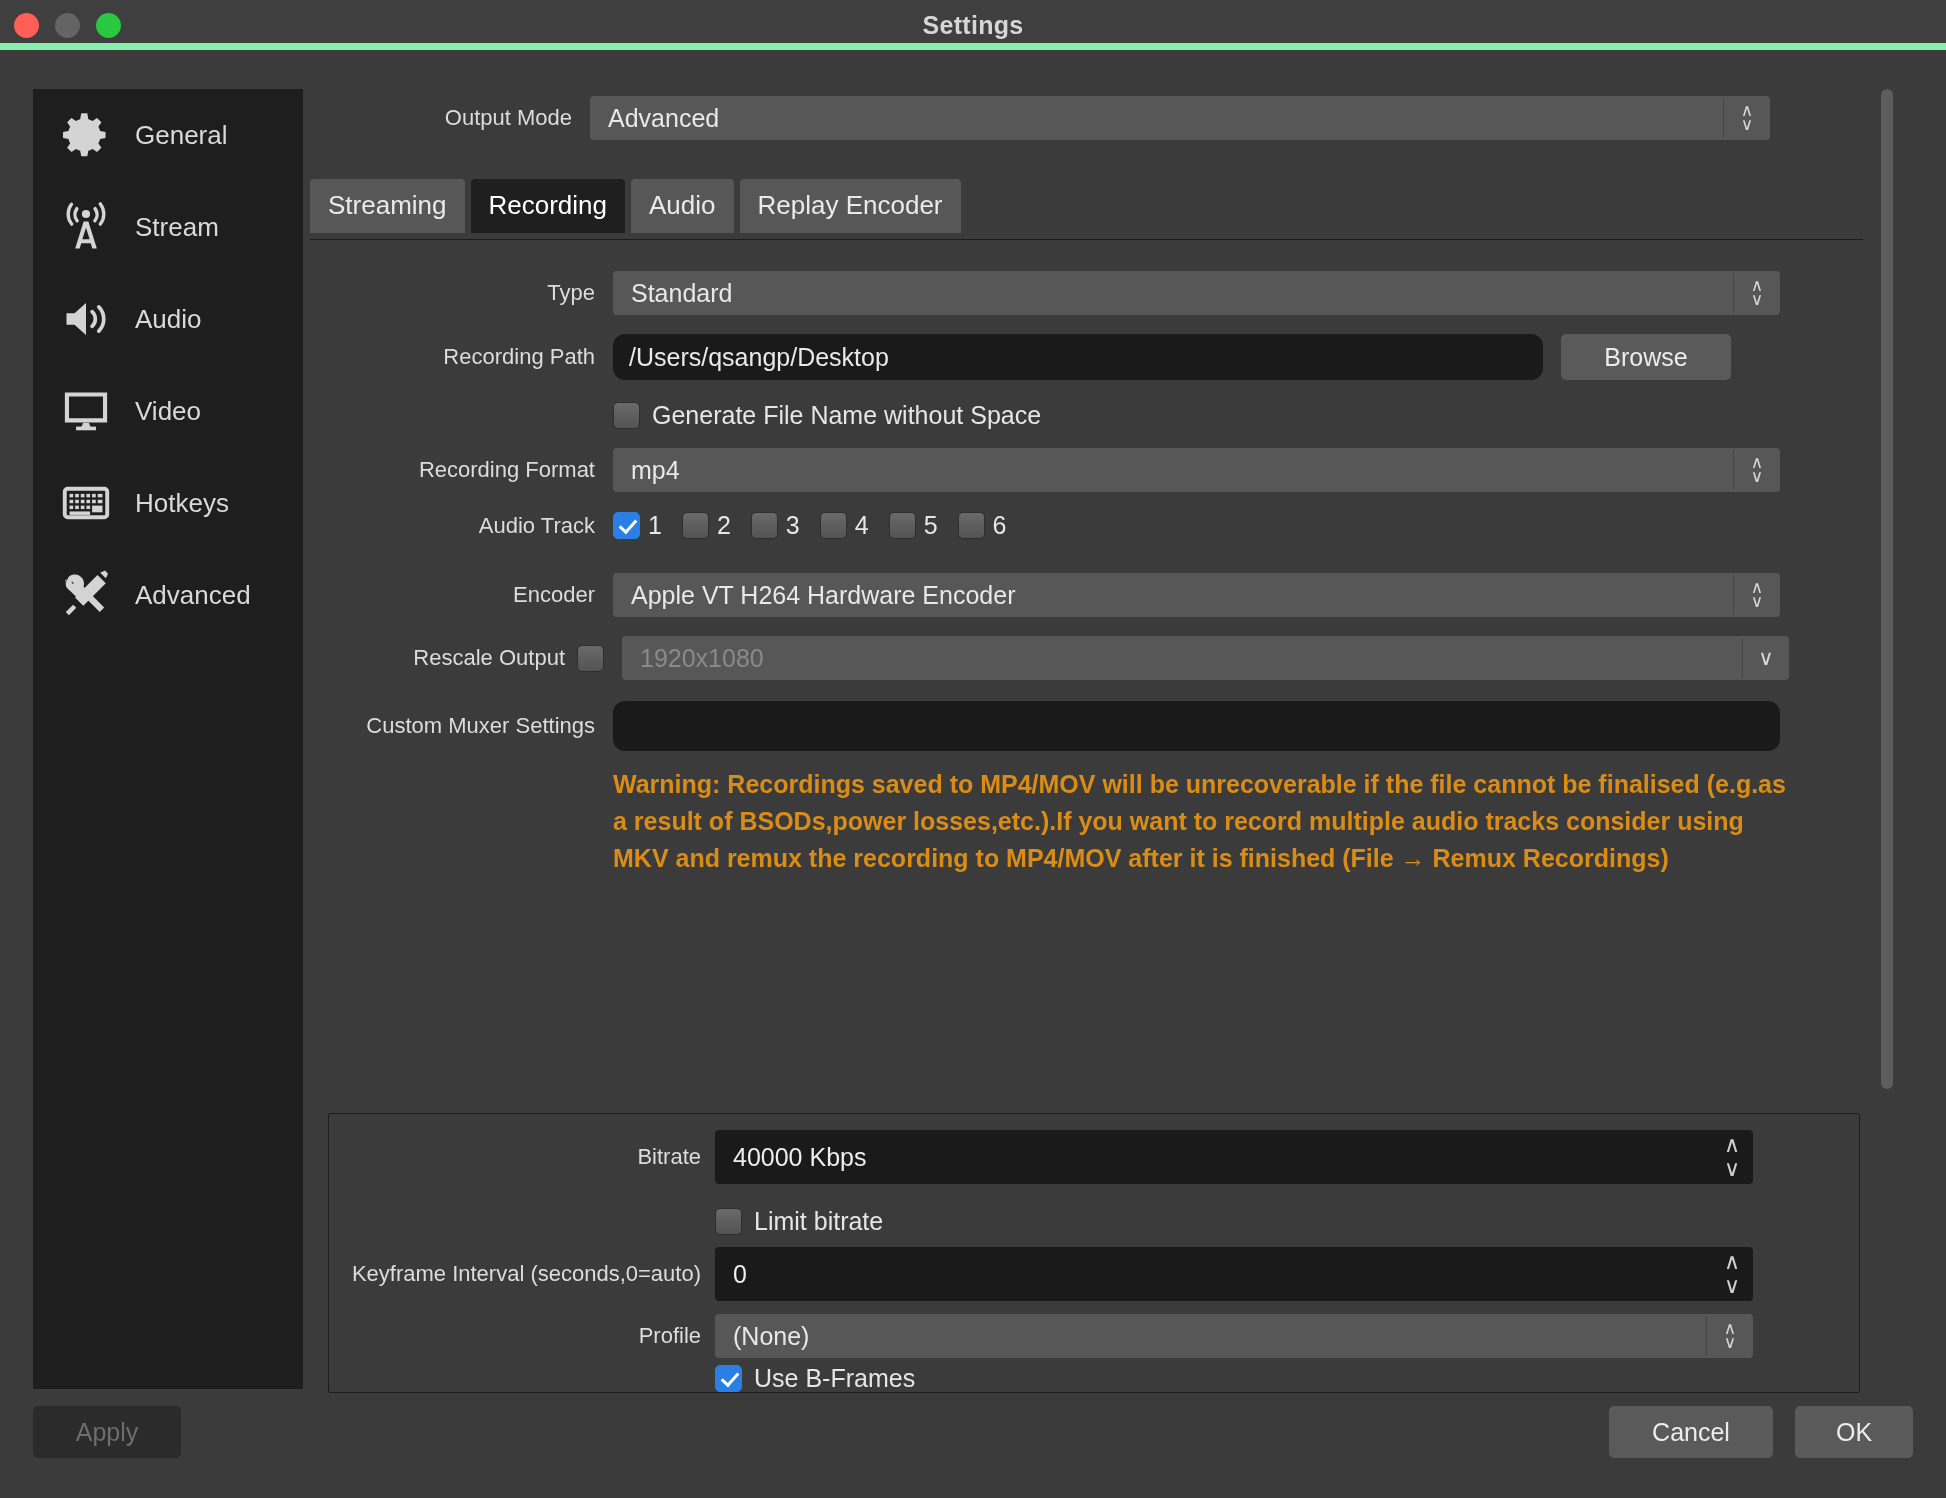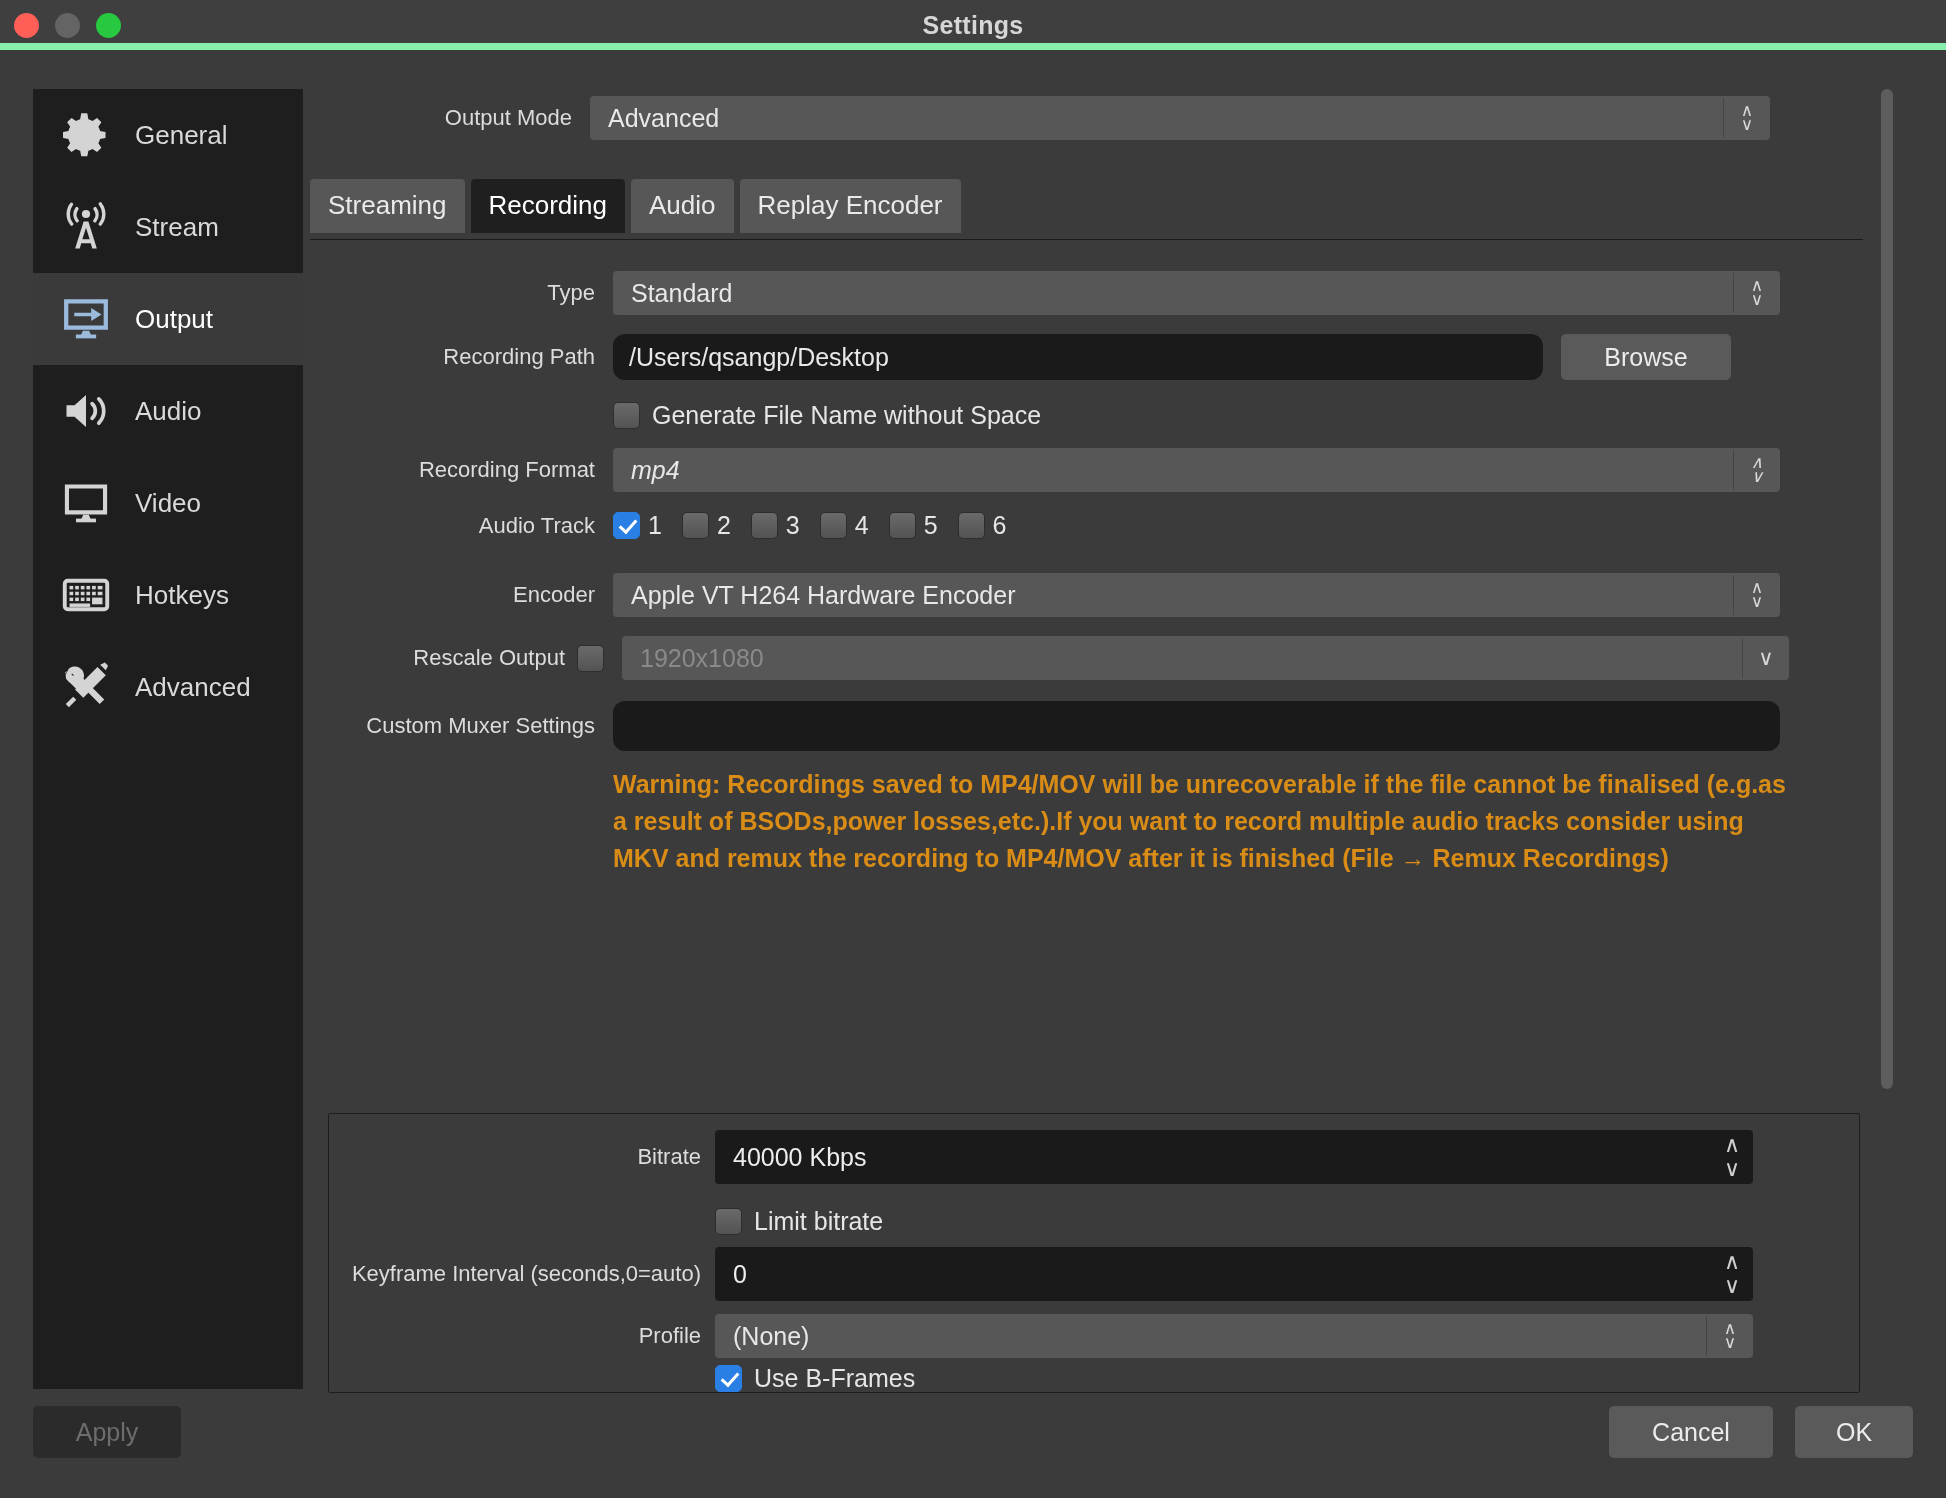--- a/index.html
+++ b/index.html
@@ -187,31 +187,20 @@
         <svg width="52" height="52" viewBox="0 0 24 24">
           <circle cx="12" cy="6" r="1.9" fill="#d4d4d4"></circle>
           <path fill="#d4d4d4" d="M8.4 3.1a.8.8 0 00-1.2-.1 5.4 5.4 0 000 6.5.8.8 0 101.2-1 3.8 3.8 0 010-4.4.8.8 0 000-1zM16.8 3a.8.8 0 00-1.2 1.1 3.8 3.8 0 010 4.4.8.8 0 101.2 1 5.4 5.4 0 000-6.5z"></path>
           <path fill="#d4d4d4" d="M5.9 1a.8.8 0 00-1.2 0 8.2 8.2 0 000 10 .8.8 0 101.2-1 6.6 6.6 0 010-8 .8.8 0 000-1zM19.3 1a.8.8 0 10-1.2 1 6.6 6.6 0 010 8 .8.8 0 101.2 1 8.2 8.2 0 000-10z"></path>
           <path fill="#d4d4d4" d="M13.1 9.5h-2.2L7 21.9h2.1l.7-2.4h4.4l.7 2.4H17L13.1 9.5zm-2.8 8.2l1.7-5.4 1.7 5.4h-3.4z"></path>
         </svg>
       </span>
       <span class="nav-label">Stream</span>
     </div>
 
-    <div class="nav-item active">
-      <span class="nav-ico">
-        <svg width="54" height="54" viewBox="0 0 24 24">
-          <path fill="none" stroke="#9bbbdd" stroke-width="1.9" d="M3.2 4.2h17.6v11.6H3.2z"></path>
-          <path fill="#9bbbdd" d="M9.5 19.8h5l-1.1-2.6h-2.8z"></path>
-          <rect x="7.5" y="18.9" width="9" height="1.7" fill="#9bbbdd"></rect>
-          <path fill="#9bbbdd" d="M6.8 9.2h7.5V7.1l4.6 2.9-4.6 2.9v-2.1H6.8z"></path>
-        </svg>
-      </span>
-      <span class="nav-label">Output</span>
-    </div>
 
     <div class="nav-item">
       <span class="nav-ico">
         <svg width="52" height="52" viewBox="0 0 24 24">
           <path fill="#d4d4d4" d="M3 9.3v5.4h3.7L12 19.4V4.6L6.7 9.3H3z"></path>
           <path fill="none" stroke="#d4d4d4" stroke-width="1.7" stroke-linecap="round" d="M14.8 8.6a4.6 4.6 0 010 6.8M17.9 6.4a8 8 0 010 11.2"></path>
         </svg>
       </span>
       <span class="nav-label">Audio</span>
     </div>
@@ -308,21 +297,21 @@
       <div class="btn" style="margin-left:18px;width:170px;">Browse</div>
     </div>
 
     <div class="row" style="position:absolute;left:303px;top:325px;">
       <span class="cbox"></span>
       <span class="cb-label">Generate File Name without Space</span>
     </div>
 
     <div class="row" style="position:absolute;left:0;top:372px;width:1560px;">
       <div class="lbl" style="width:285px;">Recording Format</div>
-      <div class="combo" style="margin-left:18px;width:1167px;font-style:italic;">
+      <div class="combo" style="margin-left:18px;width:1167px;">
         <span>mp4</span>
         <span class="sep"></span>
         <span class="arrows">∧<br>∨</span>
       </div>
     </div>
 
     <div class="row" style="position:absolute;left:0;top:435px;">
       <div class="lbl" style="width:285px;">Audio Track</div>
       <div class="row" style="margin-left:18px;gap:20px;">
         <span class="row">

